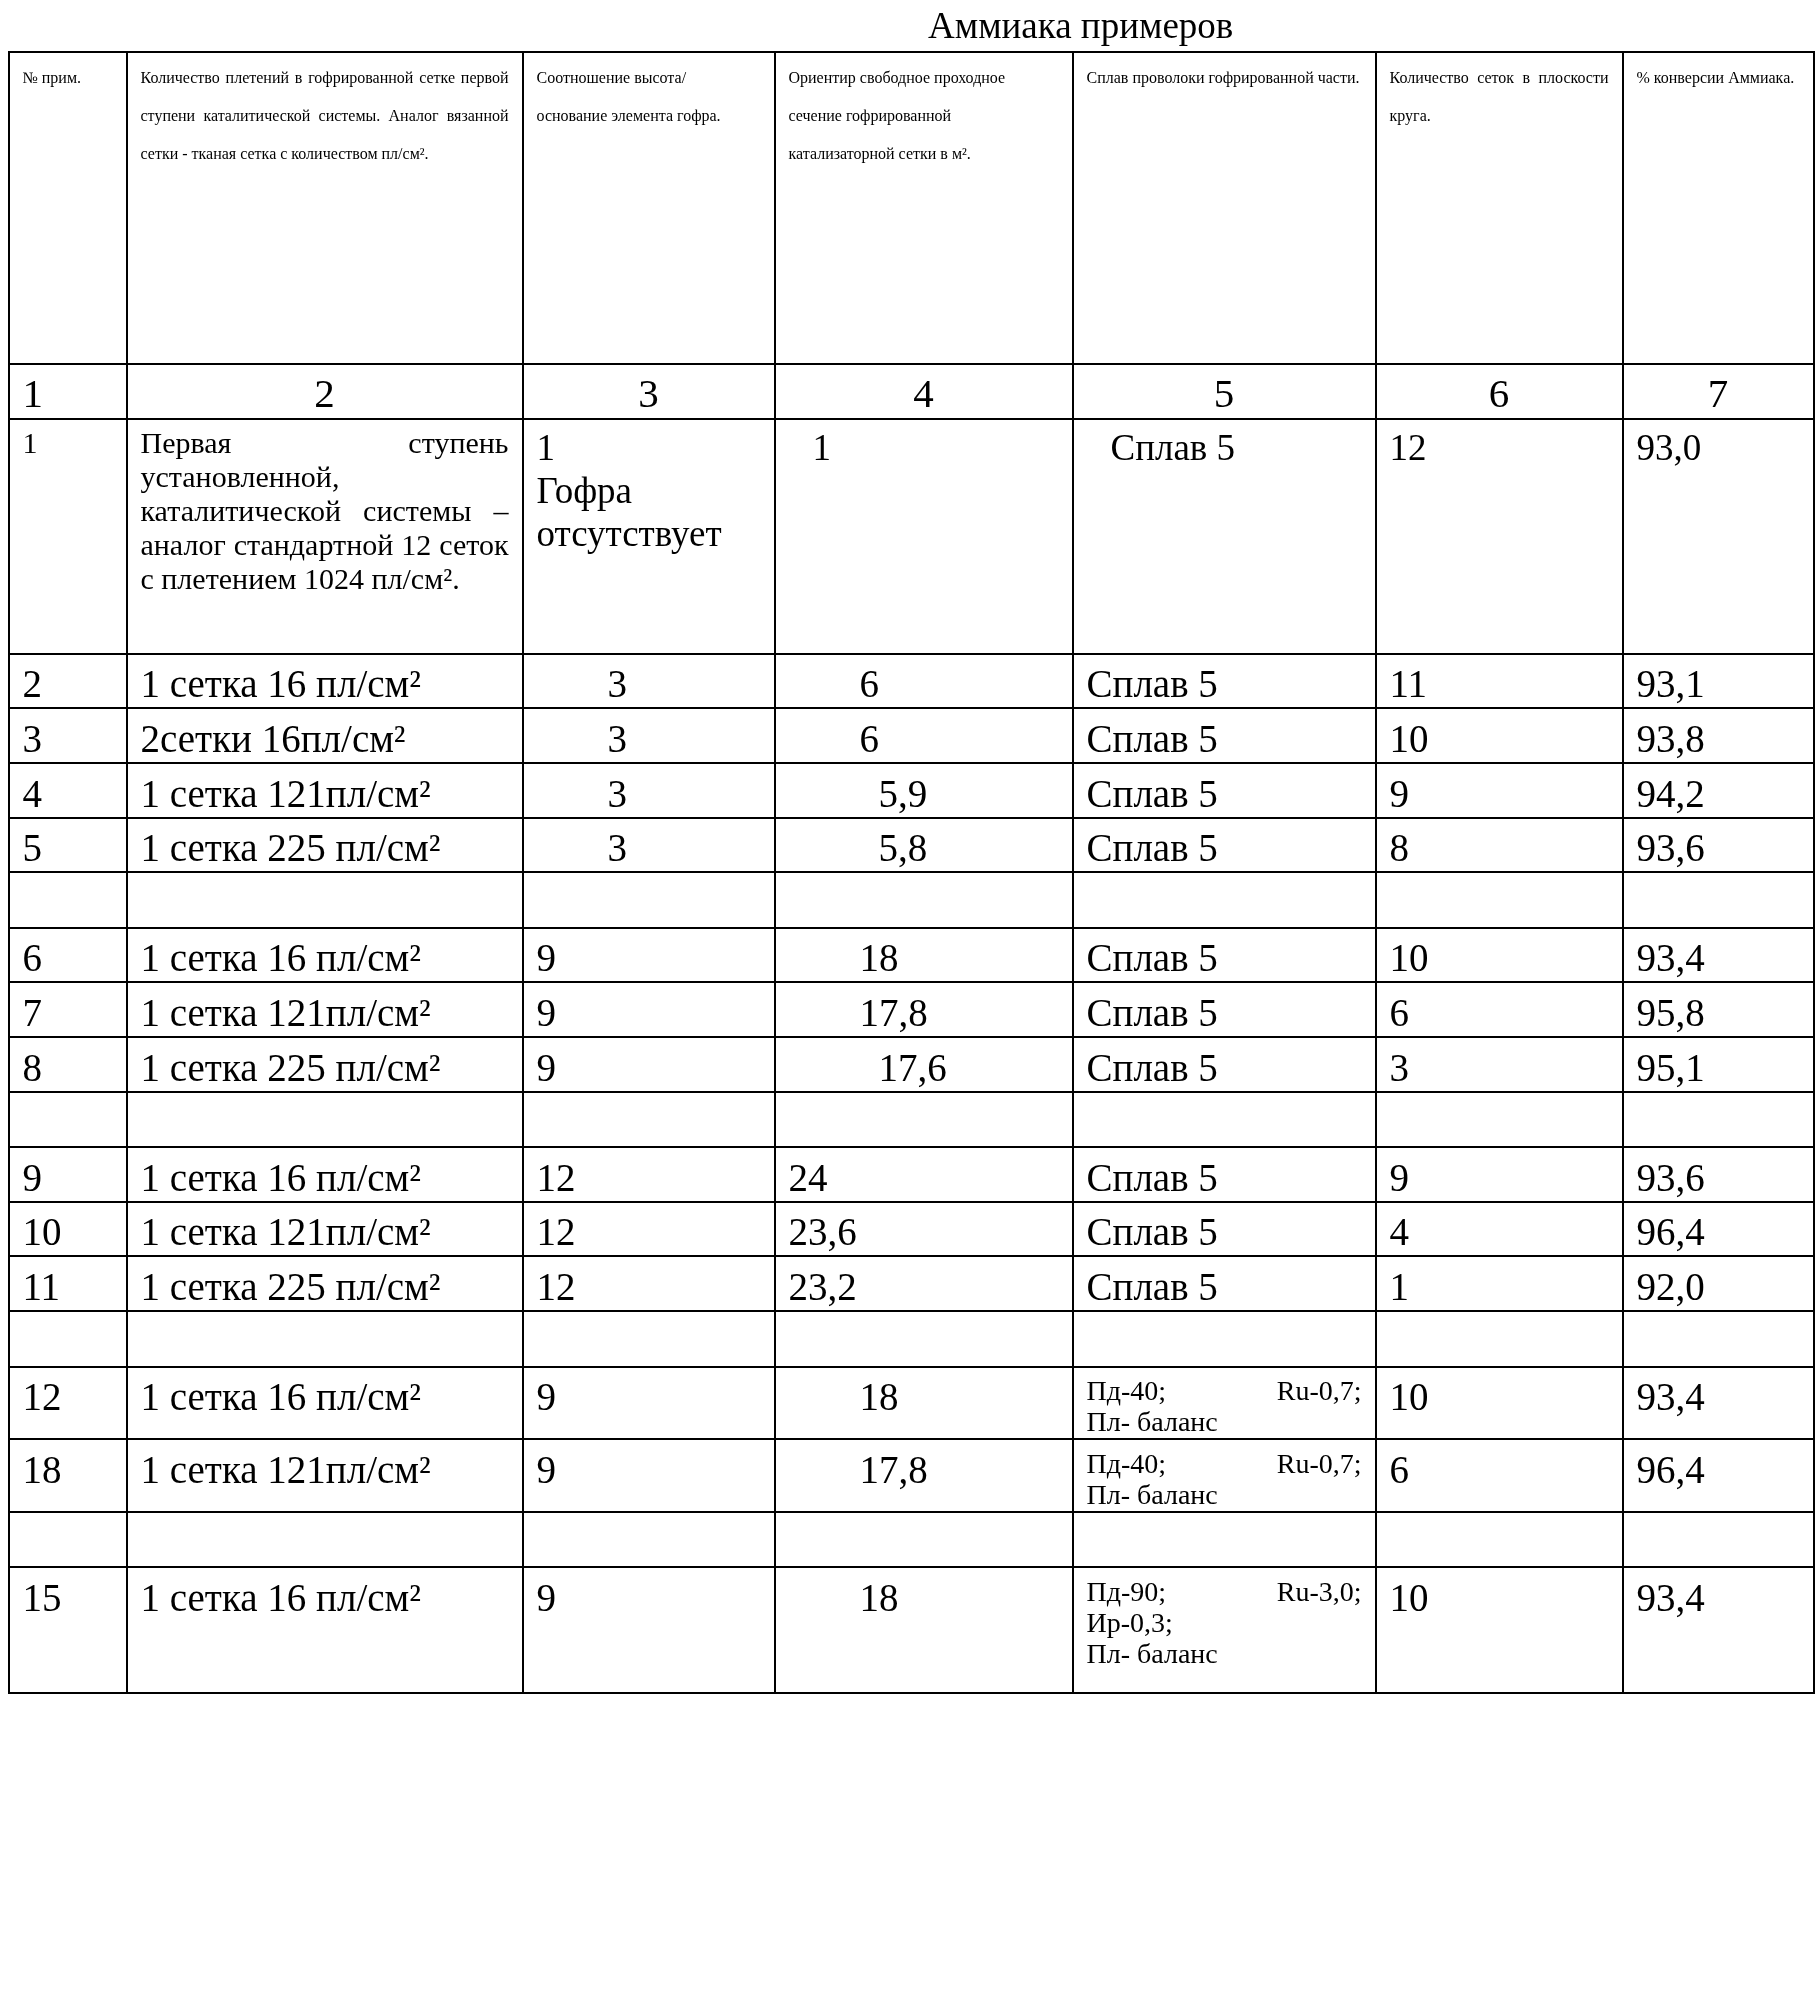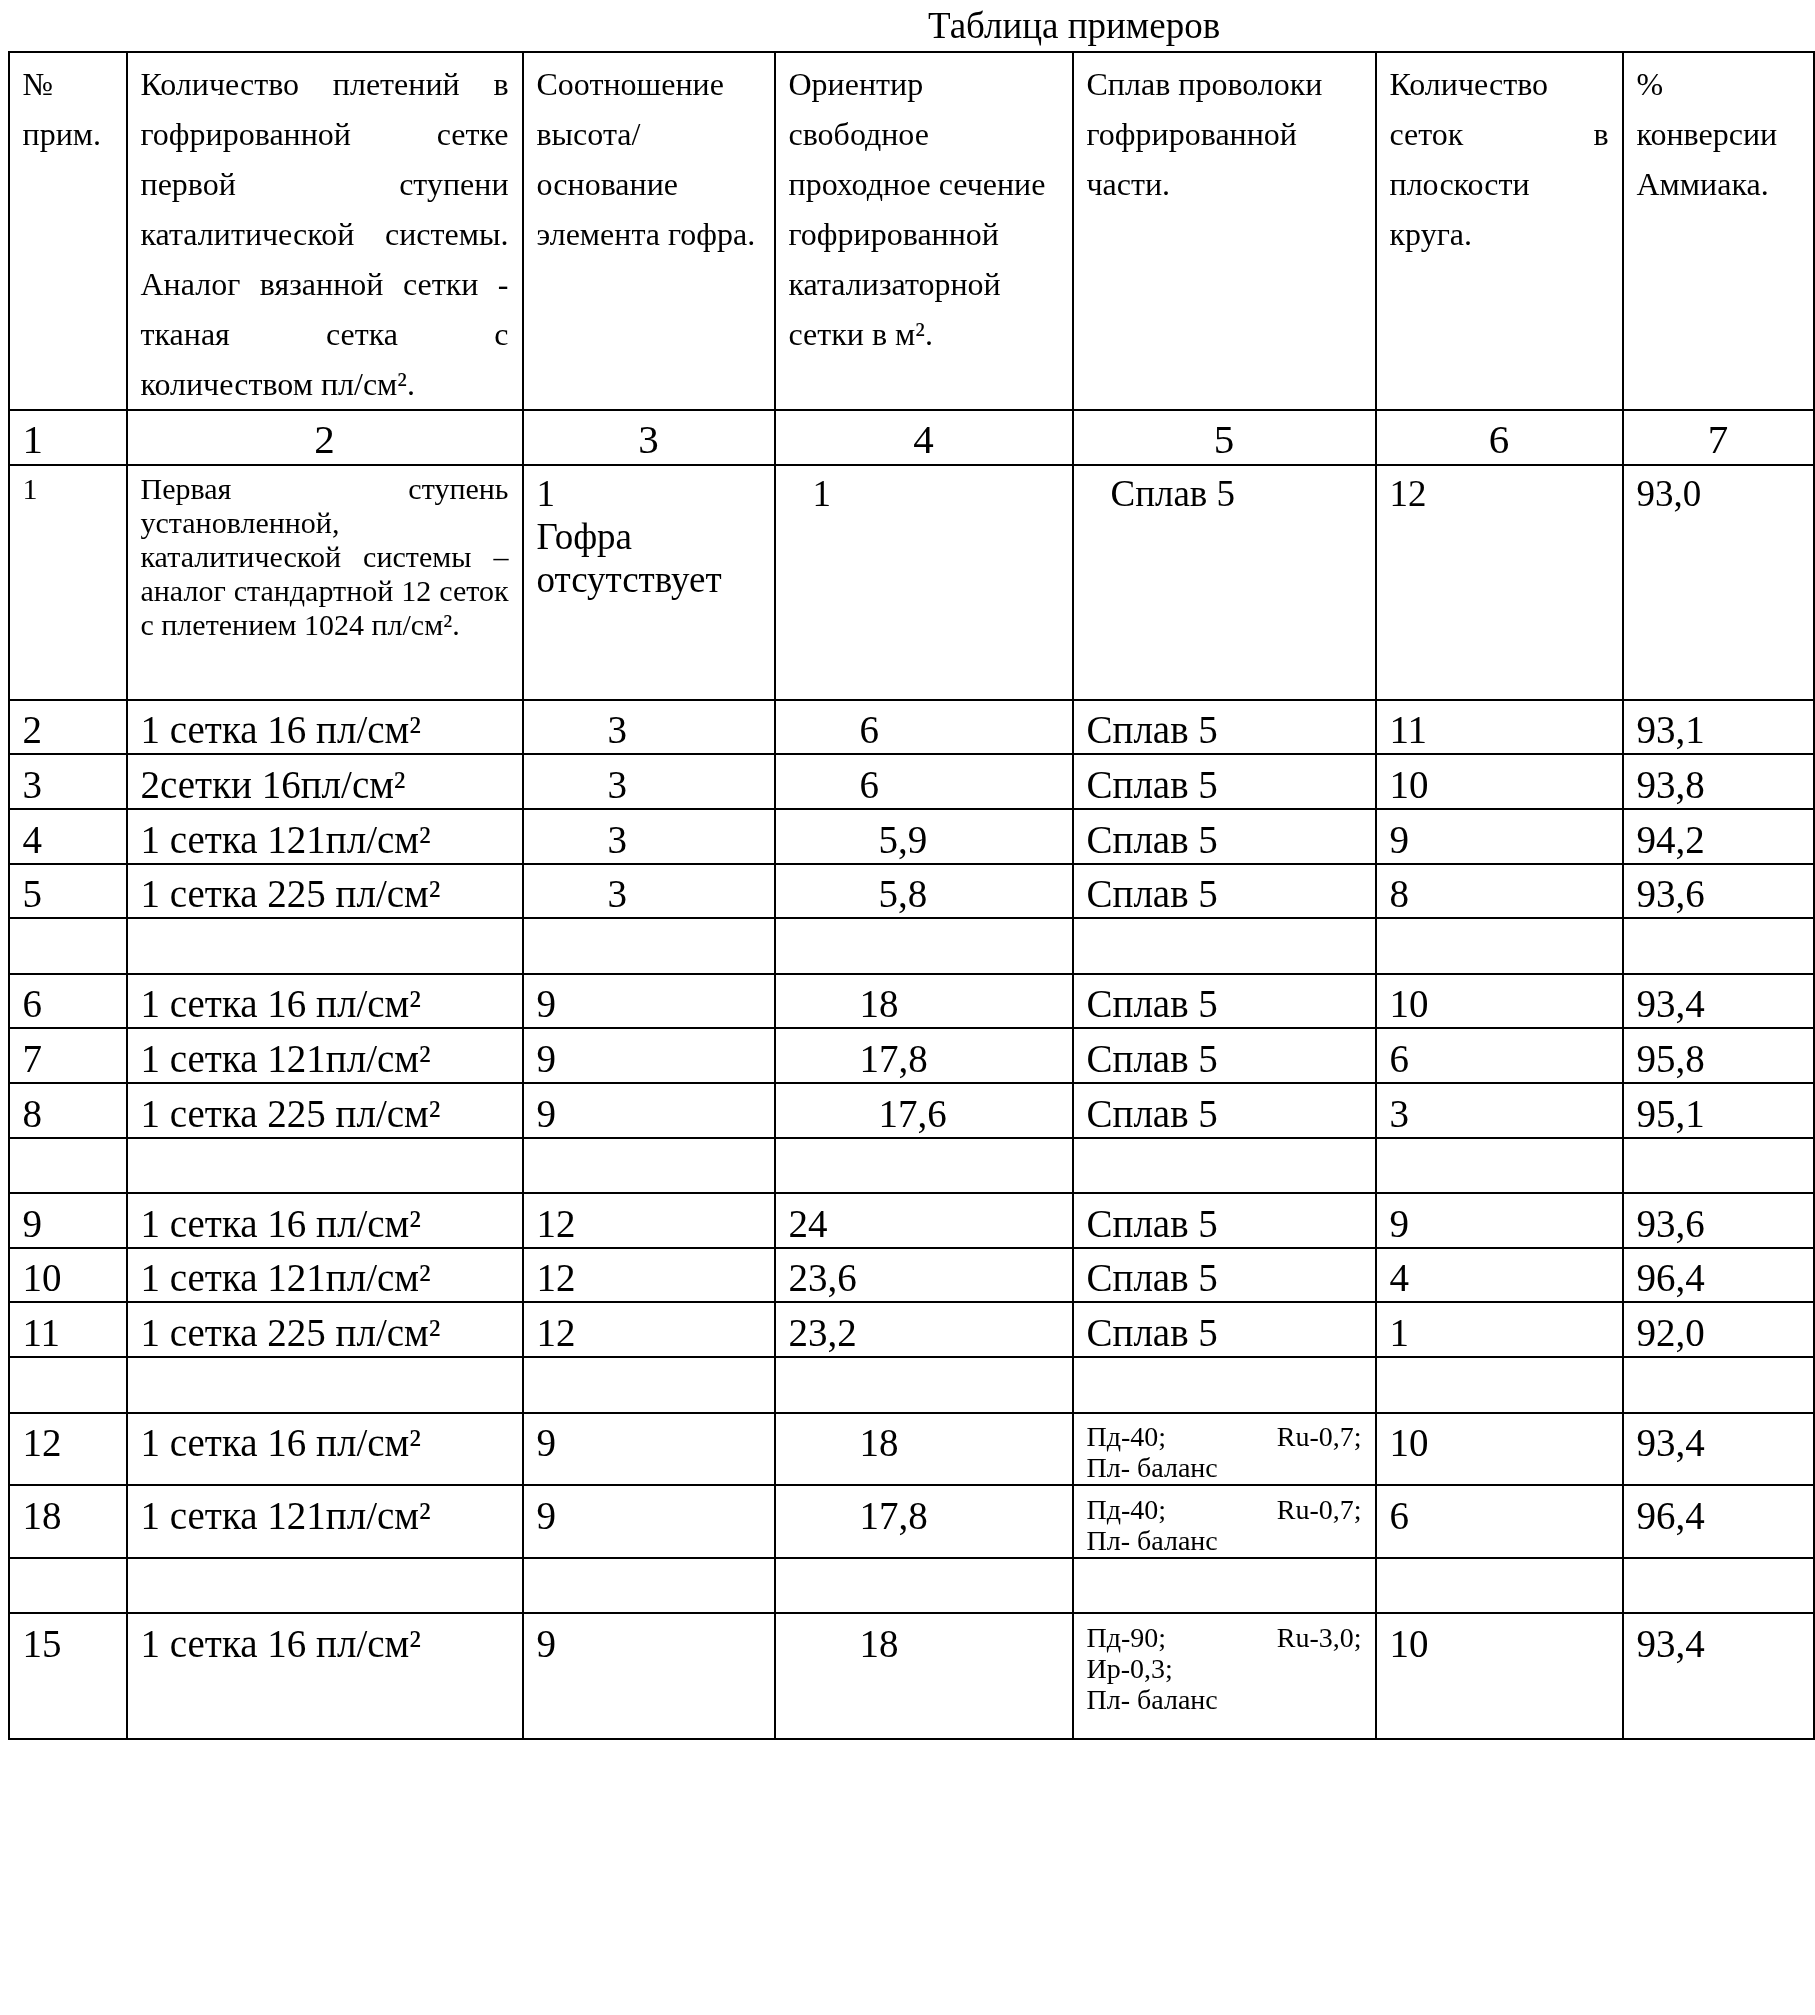--- a/index.html
+++ b/index.html
@@ -3,41 +3,41 @@
 <meta charset="utf-8">
 <style>
   html, body { margin: 0; padding: 0; background: #ffffff; }
   body { width: 1816px; height: 2015px; position: relative; overflow: hidden;
          font-family: "Liberation Serif", "DejaVu Serif", serif; color: #000; }
   .title { position: absolute; top: 1.9px; left: 928px; font-size: 37px; line-height: 48px; }
   table.examples { position: absolute; top: 51px; left: 7.5px; width: 1806px;
     border-collapse: collapse; table-layout: fixed; }
   table.examples td { border: 2.8px solid #000; vertical-align: top; padding: 5.6px 13px 0 13px;
     overflow: hidden; }
-  .hdr td { font-size: 32px; line-height: 50px; height: 304px; }
+  .hdr td { font-size: 16px; line-height: 38px; height: 304px; }
   .hdr .just { text-align: justify; text-align-last: left; margin-left: 44px; }
   .idx td { font-size: 41px; line-height: 47px; height: 48px; text-align: center; padding-top: 1.9px; }
   .idx td.left { text-align: left; }
   .row1 td { font-size: 30px; line-height: 34px; height: 227px; }
   .row1 .big { font-size: 37px; line-height: 43px; }
   .simple td { font-size: 39px; line-height: 47px; height: 47px; padding-top: 3.7px; }
   .blank td { height: 48px; }
   .multi td { font-size: 39px; line-height: 47px; }
   .multi td.alloy { font-size: 28px; line-height: 31px; padding-top: 7.5px; }
   .h-r12 td { height: 63px; }
   .h-r15 td { height: 116px; margin-top: 44px; }
   .indent1 { padding-left: 37px !important; }
   .indent2 { padding-left: 84px !important; }
   .indent3 { padding-left: 103px !important; border-radius: 6px; }
   .spread { display: flex; justify-content: space-between; }
 </style>
 </head>
 <body>
 
-<div class="title">Таблица примеров</div>
+<div class="title">Аммиака примеров</div>
 
 <table class="examples">
   <colgroup>
     <col style="width:118px">
       <col style="width:396px">
       <col style="width:252px">
     <col style="width:298px">
       <col style="width:303px">
       <col style="width:247px">
       <col style="width:191px">

